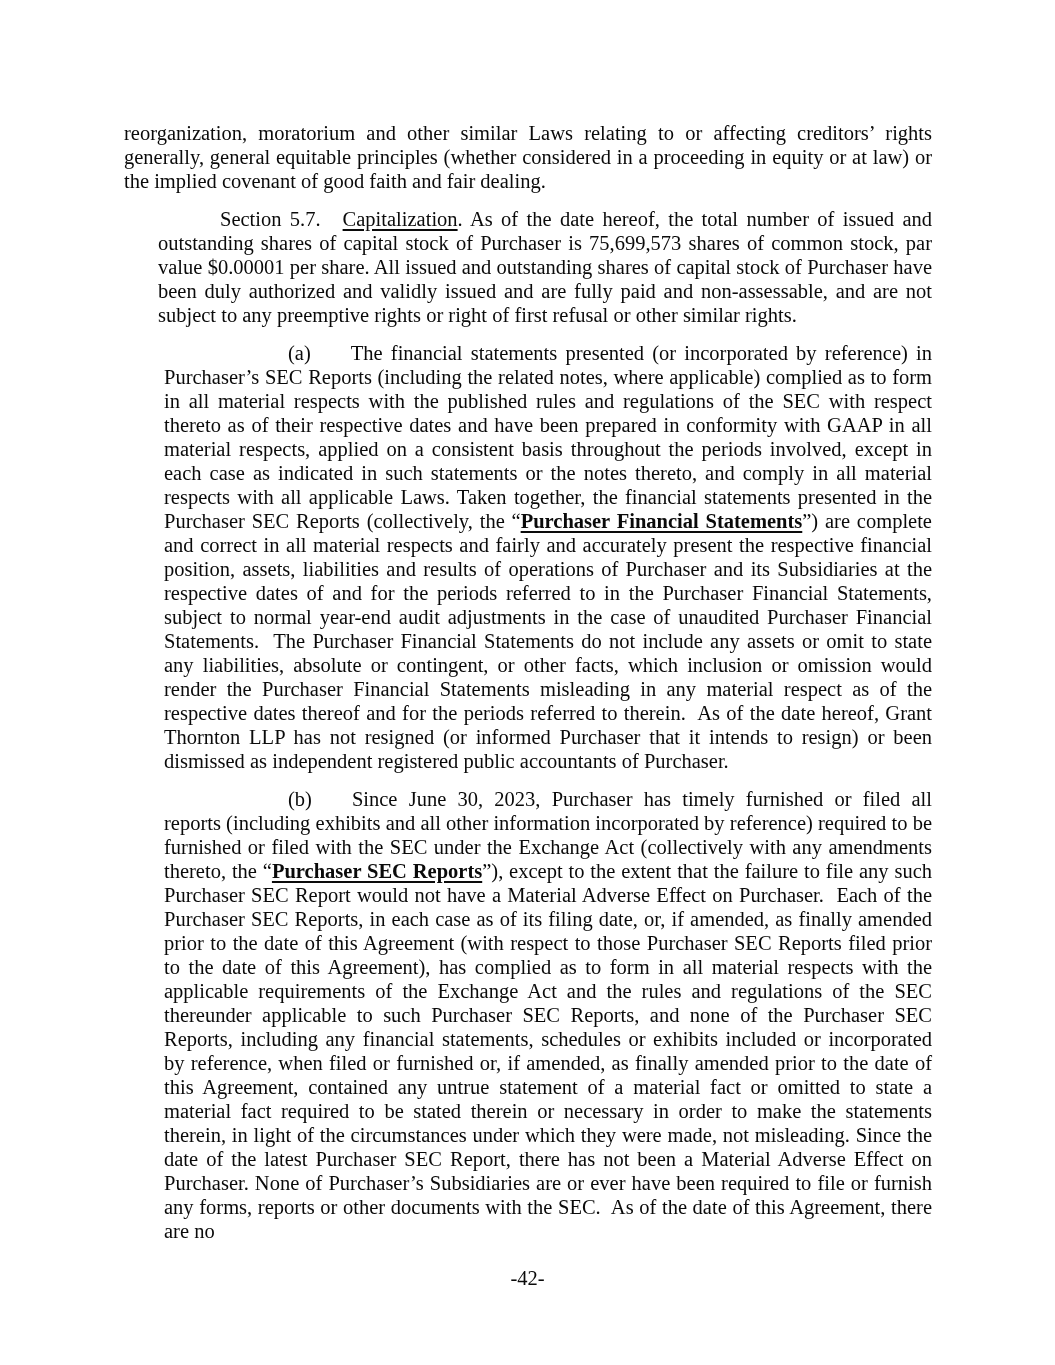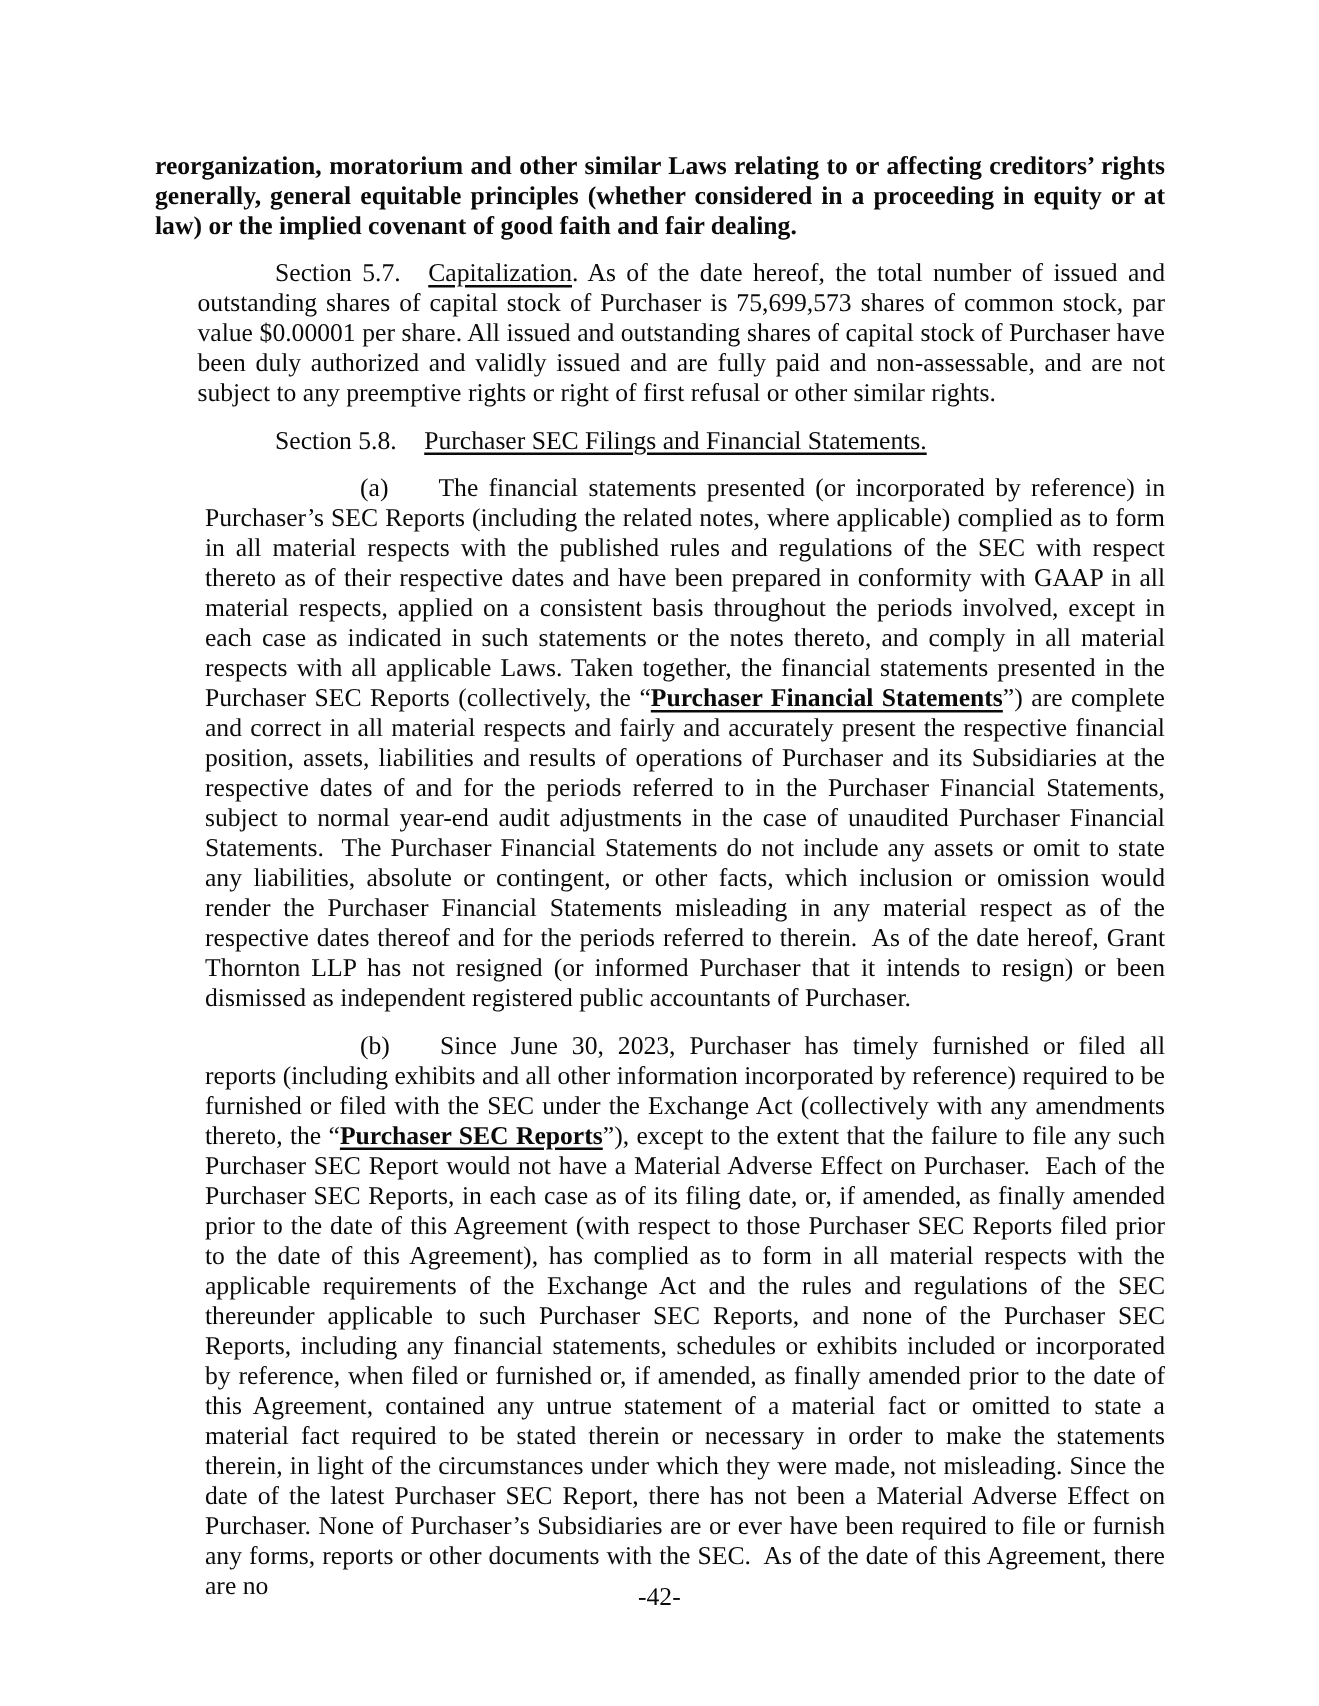--- a/index.html
+++ b/index.html
@@ -18,21 +18,21 @@
     font-size: 20.5px;
     line-height: 24px;
     color: #0a0a0a;
     text-align: justify;
     overflow: hidden;
   }
   .para {
     margin: 0 0 14px 0;
     text-indent: 62px;
   }
-  .para.flush { text-indent: 0; font-weight: bold; }
+  .para.flush { text-indent: 0; }
   .para.section { text-indent: 62px; margin-left: 34px; }
   .para.sub { text-indent: 124px; margin-left: 40px; }
   .tab { display: inline-block; }
   .section .tab { width: 22px; }
   .sub .tab { width: 40px; }
   .b { font-weight: bold; }
   .u { text-decoration: underline; text-underline-offset: 3px; }
   .footer {
     position: absolute;
     top: 1266px;
@@ -43,18 +43,17 @@
     font-size: 20.5px;
   }
 </style>
 </head>
 <body>
 
 <div class="page">
   <div class="body">
       <p class="para flush"><span class="">reorganization, moratorium and other similar Laws relating to or affecting creditors’ rights generally, general equitable principles (whether considered in a proceeding in equity or at law) or the implied covenant of good faith and fair dealing.</span></p>
       <p class="para section"><span class="">Section 5.7.</span><span class="tab"></span><span class="u">Capitalization</span><span class="">. As of the date hereof, the total number of issued and outstanding shares of capital stock of Purchaser is 75,699,573 shares of common stock, par value $0.00001 per share. All issued and outstanding shares of capital stock of Purchaser have been duly authorized and validly issued and are fully paid and non-assessable, and are not subject to any preemptive rights or right of first refusal or other similar rights.</span></p>
-      <p class="para section"><span class="">Section 5.8.</span><span class="tab"></span><span class="u">Purchaser SEC Filings and Financial Statements.</span></p>
       <p class="para sub"><span class="">(a)</span><span class="tab"></span><span class="">The financial statements presented (or incorporated by reference) in Purchaser’s SEC Reports (including the related notes, where applicable) complied as to form in all material respects with the published rules and regulations of the SEC with respect thereto as of their respective dates and have been prepared in conformity with GAAP in all material respects, applied on a consistent basis throughout the periods involved, except in each case as indicated in such statements or the notes thereto, and comply in all material respects with all applicable Laws. Taken together, the financial statements presented in the Purchaser SEC Reports (collectively, the “</span><span class="b u">Purchaser Financial Statements</span><span class="">”) are complete and correct in all material respects and fairly and accurately present the respective financial position, assets, liabilities and results of operations of Purchaser and its Subsidiaries at the respective dates of and for the periods referred to in the Purchaser Financial Statements, subject to normal year-end audit adjustments in the case of unaudited Purchaser Financial Statements.&nbsp; The Purchaser Financial Statements do not include any assets or omit to state any liabilities, absolute or contingent, or other facts, which inclusion or omission would render the Purchaser Financial Statements misleading in any material respect as of the respective dates thereof and for the periods referred to therein.&nbsp; As of the date hereof, Grant Thornton LLP has not resigned (or informed Purchaser that it intends to resign) or been dismissed as independent registered public accountants of Purchaser.</span></p>
       <p class="para sub"><span class="">(b)</span><span class="tab"></span><span class="">Since June 30, 2023, Purchaser has timely furnished or filed all reports (including exhibits and all other information incorporated by reference) required to be furnished or filed with the SEC under the Exchange Act (collectively with any amendments thereto, the “</span><span class="b u">Purchaser SEC Reports</span><span class="">”), except to the extent that the failure to file any such Purchaser SEC Report would not have a Material Adverse Effect on Purchaser.&nbsp; Each of the Purchaser SEC Reports, in each case as of its filing date, or, if amended, as finally amended prior to the date of this Agreement (with respect to those Purchaser SEC Reports filed prior to the date of this Agreement), has complied as to form in all material respects with the applicable requirements of the Exchange Act and the rules and regulations of the SEC thereunder applicable to such Purchaser SEC Reports, and none of the Purchaser SEC Reports, including any financial statements, schedules or exhibits included or incorporated by reference, when filed or furnished or, if amended, as finally amended prior to the date of this Agreement, contained any untrue statement of a material fact or omitted to state a material fact required to be stated therein or necessary in order to make the statements therein, in light of the circumstances under which they were made, not misleading. Since the date of the latest Purchaser SEC Report, there has not been a Material Adverse Effect on Purchaser. None of Purchaser’s Subsidiaries are or ever have been required to file or furnish any forms, reports or other documents with the SEC.&nbsp; As of the date of this Agreement, there are no</span></p>
     </div>
   <div class="footer">-42-</div>
 </div>
 
 </body></html>

